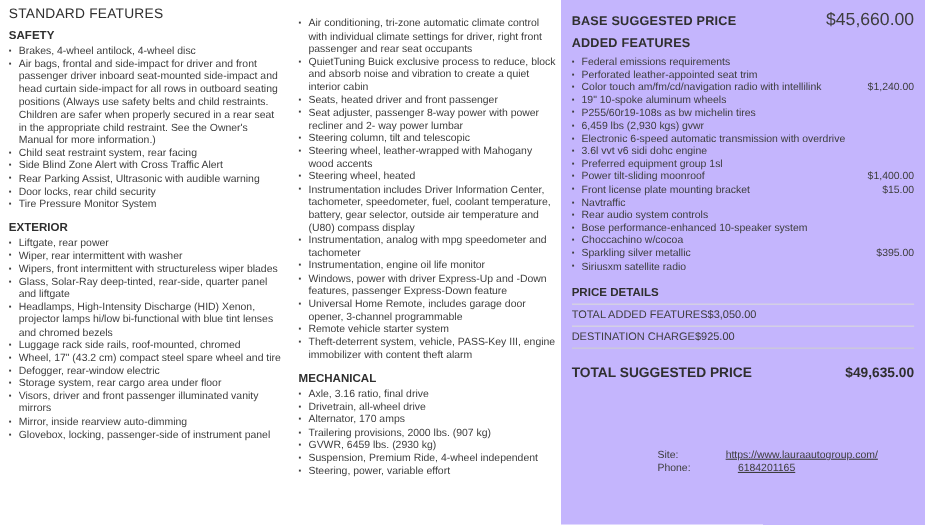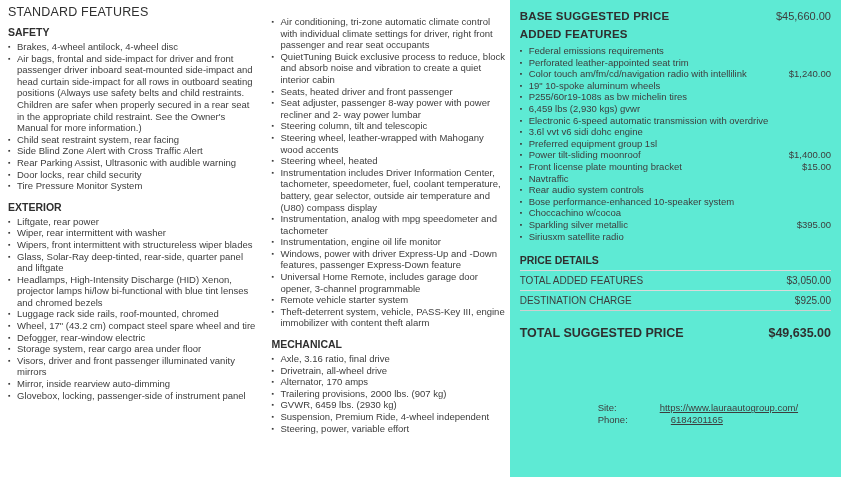--- a/index.html
+++ b/index.html
@@ -11,37 +11,37 @@
     display:flex;
     box-sizing:border-box;
     background:#ffffff;
   }
   .col.left{width:276px;box-sizing:border-box;padding:5px 6px 0 8px;}
   .col.mid{width:258px;box-sizing:border-box;padding:16px 4px 0 8px;}
   .panel{
     margin-left:auto;
     width:347px;height:477px;
     box-sizing:border-box;
-    background:#5eead4;
+    background:#c4b5fd;
     padding:7px 10px 0 10px;
   }
   .main-title{font-size:12.5px;font-weight:normal;letter-spacing:.2px;margin:0 0 7px 0;color:#2f2f2f;}
   .sec-head{font-size:10.5px;font-weight:bold;margin:9px 0 3px 0;color:#2f2f2f;}
   .col .sec-head:first-child{margin-top:0;}
   .li{display:flex;align-items:flex-start;font-size:9.5px;line-height:11.6px;}
   .bullet{flex:none;width:9px;font-size:7px;line-height:11.6px;color:#3d3d3d;}
   .txt{flex:1 1 auto;}
   .price{flex:none;margin-left:8px;white-space:nowrap;}
   
   .base-row{display:flex;align-items:baseline;justify-content:space-between;margin:3px 0 2px 0;}
   .base-label{font-size:11.5px;font-weight:bold;color:#2f2f2f;letter-spacing:.2px;}
-  .base-value{font-size:11px;}
+  .base-value{font-size:16px;}
   .added-title{font-size:11.5px;font-weight:bold;color:#2f2f2f;letter-spacing:.2px;margin:6px 0 5px 0;}
   .pd-title{font-size:10.5px;font-weight:bold;color:#2f2f2f;margin:12px 0 4px 0;}
-  .price-row{display:flex;justify-content:space-between;font-size:10px;padding:4px 0;border-top:1px solid #dadada;gap:48px;}
+  .price-row{display:flex;font-size:10px;padding:4px 0;border-top:1px solid #dadada;}
   .total-row{display:flex;justify-content:space-between;font-size:12.5px;font-weight:bold;color:#2f2f2f;padding:15px 0 6px 0;border-top:1px solid #cfcfcf;}
   .footer{margin-top:56px;margin-left:78px;font-size:9.5px;line-height:11.5px;}
   .f-line a.link{color:#3d3d3d;text-decoration:underline;cursor:pointer;padding-left:43px;}
 </style>
 </head>
 <body>
 
 <div class="sheet">
 
   <div class="col left">

